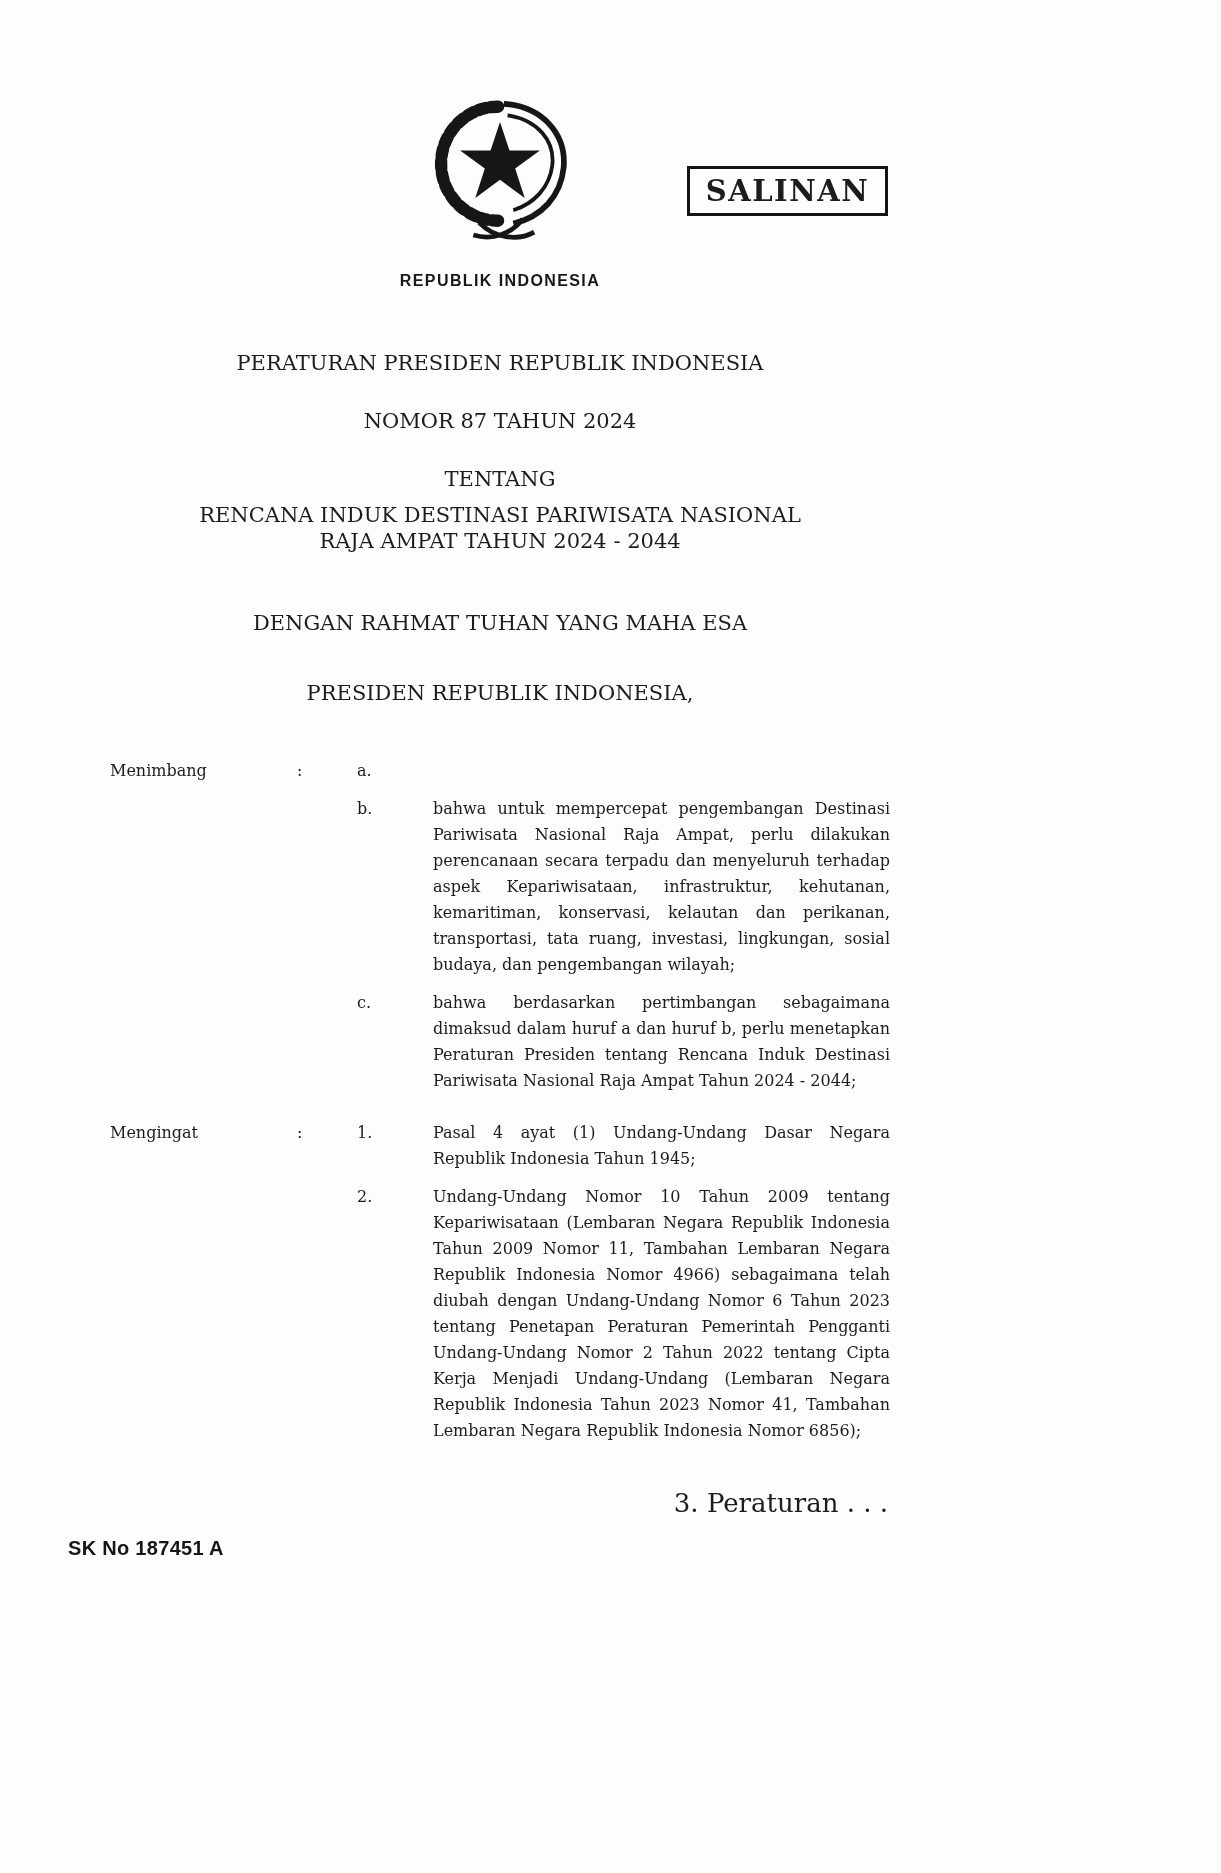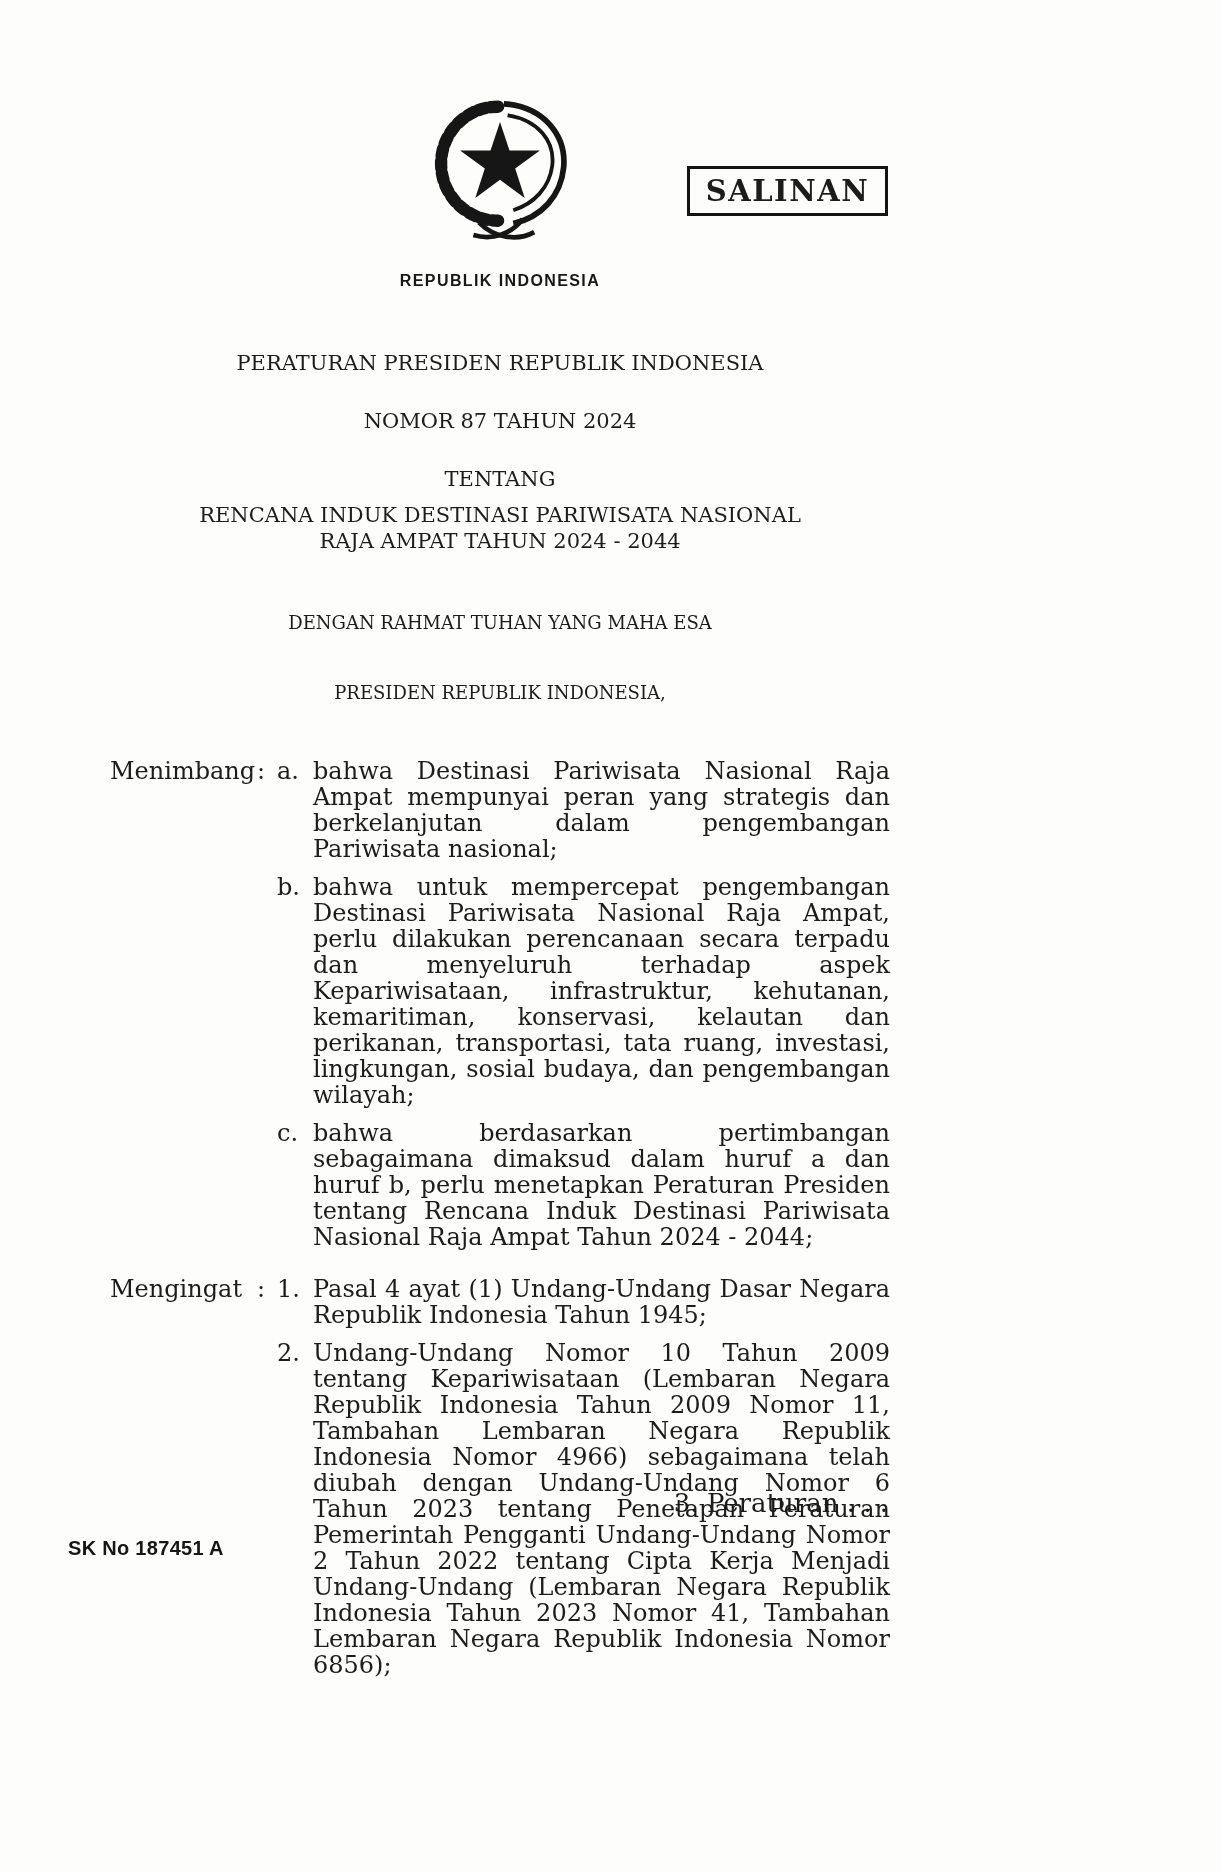--- a/index.html
+++ b/index.html
@@ -53,33 +53,34 @@
   .title-block {
     margin-top: 60px;
     text-align: center;
     font-size: 21px;
     line-height: 26px;
   }
   .title-block .tline { margin-bottom: 10px; margin-top: 32px; }
   .title-block .tgroup { margin-bottom: 8px; }
   .centerline {
     text-align: center;
-    font-size: 18px;
+    font-size: 21px;
     line-height: 26px;
   }
   .invocation { margin-top: 56px; }
   .authority  { margin-top: 44px; }
   .sections { margin-top: 52px; }
   .section { margin-top: 2px; }
   .clause-row {
     display: grid;
     grid-template-columns: 147px 20px 36px 1fr;
-    font-size: 24px;
+    font-size: 16px;
     line-height: 26px;
     margin-bottom: 12px;
+    gap: 40px;
   }
   .clause-label { text-align: left; }
   .clause-colon { text-align: left; }
   .clause-marker { text-align: left; }
   .clause-text { text-align: justify; }
   .section-gap { height: 12px; }
   .catchword {
     position: absolute;
     top: 1490px;
     right: 333px;
@@ -136,21 +137,20 @@
     <div class="centerline invocation">DENGAN RAHMAT TUHAN YANG MAHA ESA</div>
     <div class="centerline authority">PRESIDEN REPUBLIK INDONESIA,</div>
 
     <div class="sections">
 
       <div class="section">
         <div class="clause-row">
           <div class="clause-label">Menimbang</div>
           <div class="clause-colon">:</div>
           <div class="clause-marker">a.</div>
-          <div class="clause-text">bahwa Destinasi Pariwisata Nasional Raja Ampat mempunyai peran yang strategis dan berkelanjutan dalam pengembangan Pariwisata nasional;</div>
         </div>
         <div class="clause-row">
           <div class="clause-label"></div>
           <div class="clause-colon"></div>
           <div class="clause-marker">b.</div>
           <div class="clause-text">bahwa untuk mempercepat pengembangan Destinasi Pariwisata Nasional Raja Ampat, perlu dilakukan perencanaan secara terpadu dan menyeluruh terhadap aspek Kepariwisataan, infrastruktur, kehutanan, kemaritiman, konservasi, kelautan dan perikanan, transportasi, tata ruang, investasi, lingkungan, sosial budaya, dan pengembangan wilayah;</div>
         </div>
         <div class="clause-row">
           <div class="clause-label"></div>
           <div class="clause-colon"></div>

